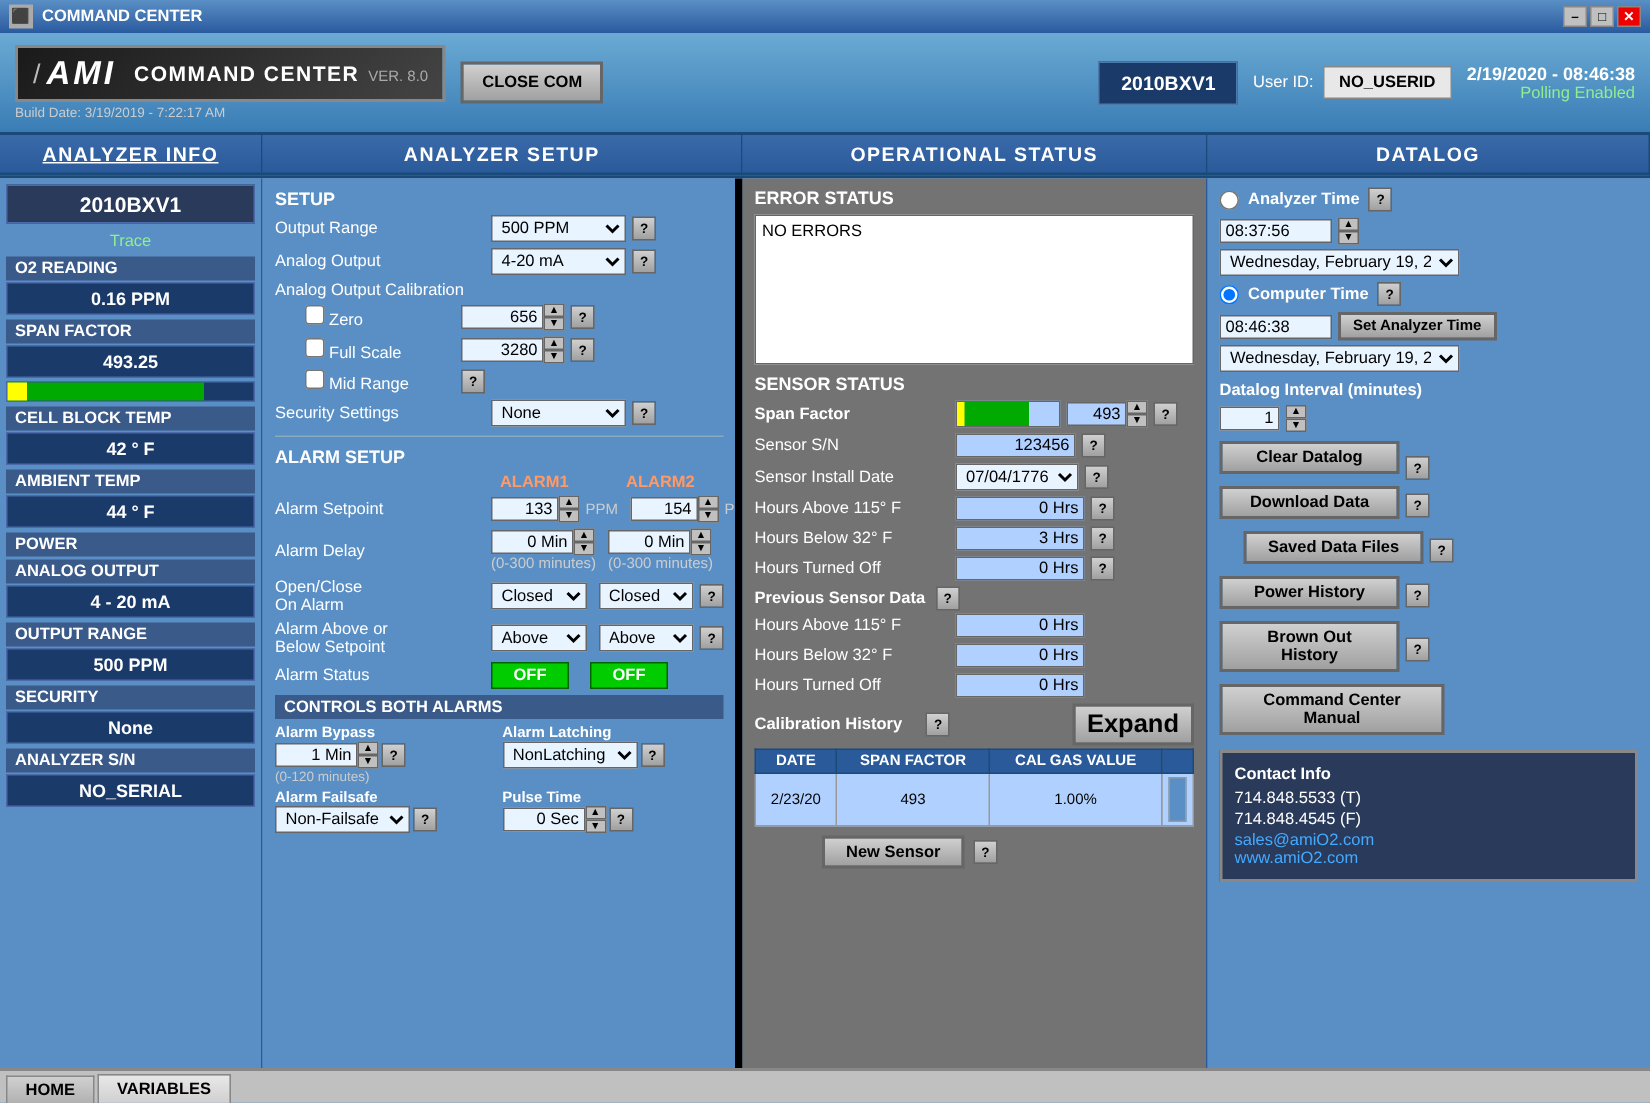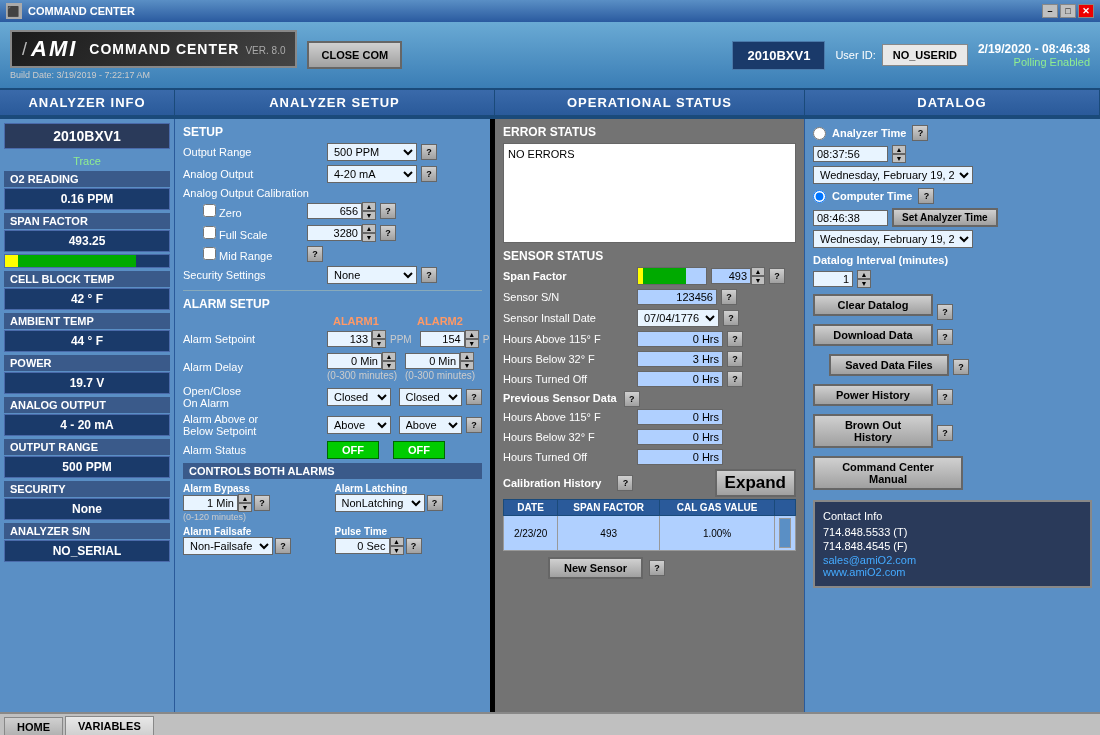--- a/index.html
+++ b/index.html
@@ -126,21 +126,21 @@
       display: flex;
       flex-direction: column;
     }
 
     
     .columns-header {
       display: flex;
       background: linear-gradient(to bottom, #3a6aaa, #2a5a9a);
       border-bottom: 2px solid #1a4a7a;
     }
-    .ch-analyzer { width: 175px; border-right: 1px solid #1a4a7a; }
+    .ch-analyzer { width: 175px; border-right: 1px solid #1a4a7a; text-decoration: underline; }
     .ch-setup { width: 320px; border-right: 1px solid #1a4a7a; }
     .ch-operational { width: 310px; border-right: 1px solid #1a4a7a; }
     .ch-datalog { flex: 1; }
 
     
     .analyzer-device-name {
       background: #2a3a5a;
       color: white;
       text-align: center;
       font-size: 14px;
@@ -440,21 +440,21 @@
       padding: 1px 3px;
       text-align: right;
     }
     .contact-box {
       background: #2a3a5a;
       border: 2px solid #888;
       padding: 8px;
       margin-top: 6px;
       font-size: 11px;
     }
-    .contact-title { color: white; font-weight: normal; margin-bottom: 4px; }
+    .contact-title { color: white; font-weight: bold; margin-bottom: 4px; }
     .contact-line { color: white; margin-bottom: 2px; }
     .contact-link { color: #4af; cursor: pointer; }
 
     
     .bottom-bar {
       background: #c0c0c0;
       border-top: 2px solid #888;
       height: 24px;
       display: flex;
       align-items: flex-end;
@@ -558,21 +558,20 @@
     <div class="info-value-box">493.25</div>
     <div class="span-bar-container">
       <div class="span-bar-yellow"></div>
       <div class="span-bar-green"></div>
     </div>
     <div class="info-section-label">CELL BLOCK TEMP</div>
     <div class="info-value-box">42 ° F</div>
     <div class="info-section-label">AMBIENT TEMP</div>
     <div class="info-value-box">44 ° F</div>
     <div class="info-section-label">POWER</div>
-    <div class="info-value-box">19.7 V</div>
     <div class="info-section-label">ANALOG OUTPUT</div>
     <div class="info-value-box">4 - 20 mA</div>
     <div class="info-section-label">OUTPUT RANGE</div>
     <div class="info-value-box">500 PPM</div>
     <div class="info-section-label">SECURITY</div>
     <div class="info-value-box">None</div>
     <div class="info-section-label">ANALYZER S/N</div>
     <div class="info-value-box">NO_SERIAL</div>
   </div>
 

